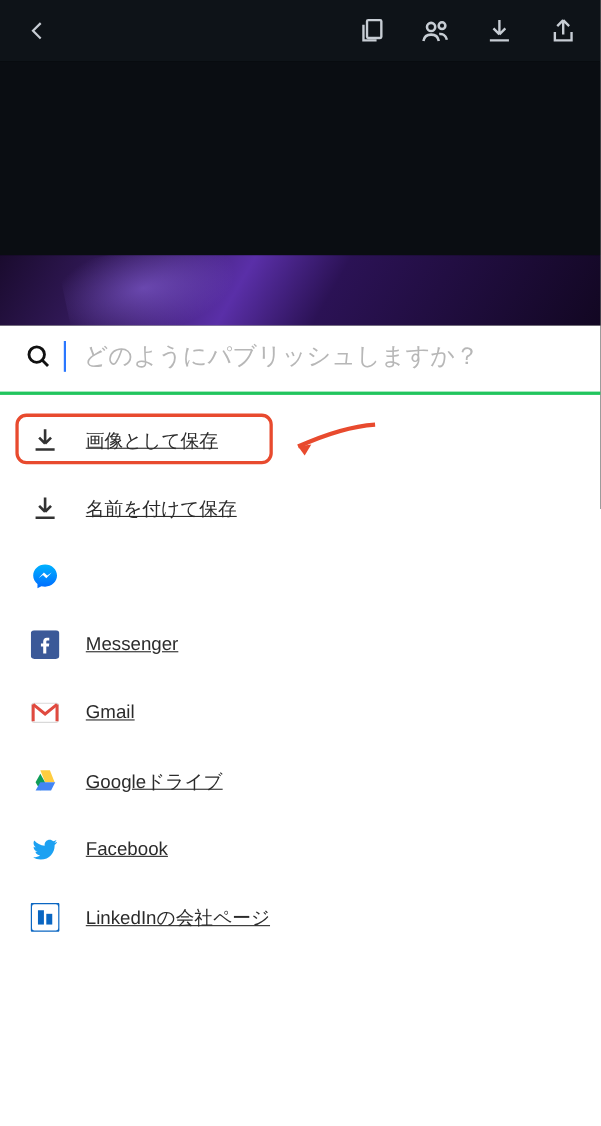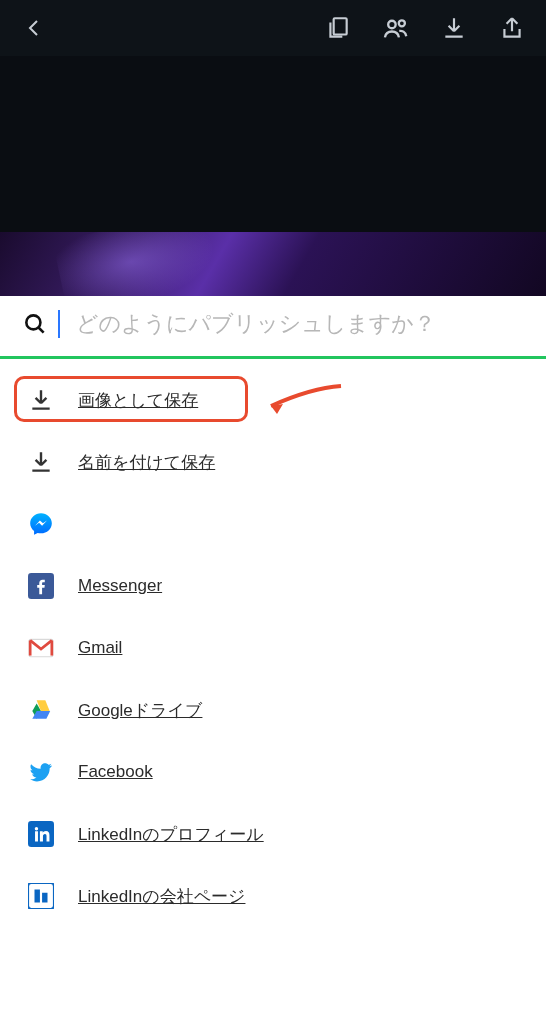--- a/index.html
+++ b/index.html
@@ -249,29 +249,20 @@
 
     <div class="item">
       <span class="lefticon">
         <svg class="ic" viewBox="0 0 24 24">
             <path fill="#1da1f2" d="M22 5.9c-.7.3-1.5.6-2.3.7.8-.5 1.5-1.3 1.8-2.3-.8.5-1.7.8-2.6 1-.8-.8-1.9-1.3-3.1-1.3-2.3 0-4.2 1.9-4.2 4.2 0 .3 0 .6.1.9C8.1 8.9 5 7.3 2.9 4.8c-.4.6-.6 1.3-.6 2.1 0 1.5.7 2.8 1.9 3.5-.7 0-1.3-.2-1.9-.5v.1c0 2 1.4 3.7 3.4 4.1-.4.1-.7.1-1.1.1-.3 0-.5 0-.8-.1.5 1.7 2.1 2.9 4 2.9-1.5 1.1-3.3 1.8-5.3 1.8H2c1.8 1.2 4 1.9 6.3 1.9 7.5 0 11.7-6.3 11.7-11.7v-.5c.8-.6 1.5-1.3 2-2.1z"></path>
           </svg>
       </span>
       <span>Facebook</span>
     </div>
 
-    <div class="item">
-      <span class="lefticon">
-        <svg class="ic" viewBox="0 0 24 24">
-            <rect width="24" height="24" rx="3" fill="#0a66c2"></rect>
-            <path fill="#fff" d="M6.5 9.5h2.7V19H6.5zM7.8 5.5a1.6 1.6 0 1 1 0 3.2 1.6 1.6 0 0 1 0-3.2zM11 9.5h2.6v1.3c.5-.8 1.5-1.6 3-1.6 2.4 0 3.2 1.5 3.2 3.9V19h-2.7v-4.9c0-1.2-.4-2-1.5-2s-1.8.9-1.8 2.1V19H11z"></path>
-          </svg>
-      </span>
-      <span>LinkedInのプロフィール</span>
-    </div>
 
     <div class="item">
       <span class="lefticon">
         <svg class="ic" viewBox="0 0 24 24">
             <rect width="24" height="24" rx="3" fill="none" stroke="#0a66c2" stroke-width="2"></rect>
             <rect x="6" y="6" width="5" height="12" fill="#0a66c2"></rect>
             <rect x="13" y="9" width="5" height="9" fill="#0a66c2"></rect>
           </svg>
       </span>
       <span>LinkedInの会社ページ</span>

